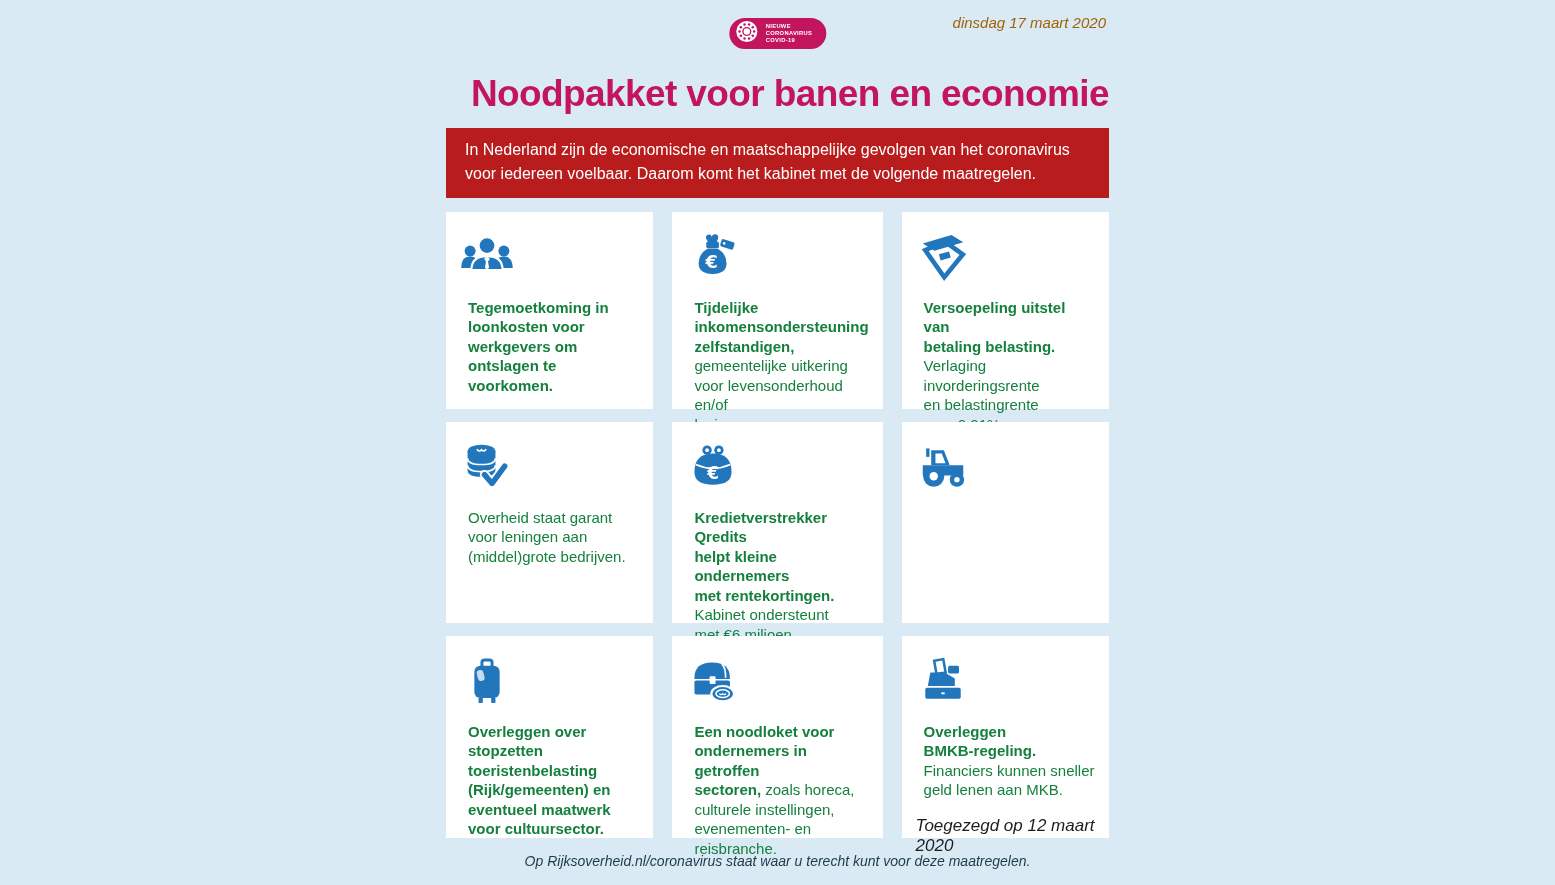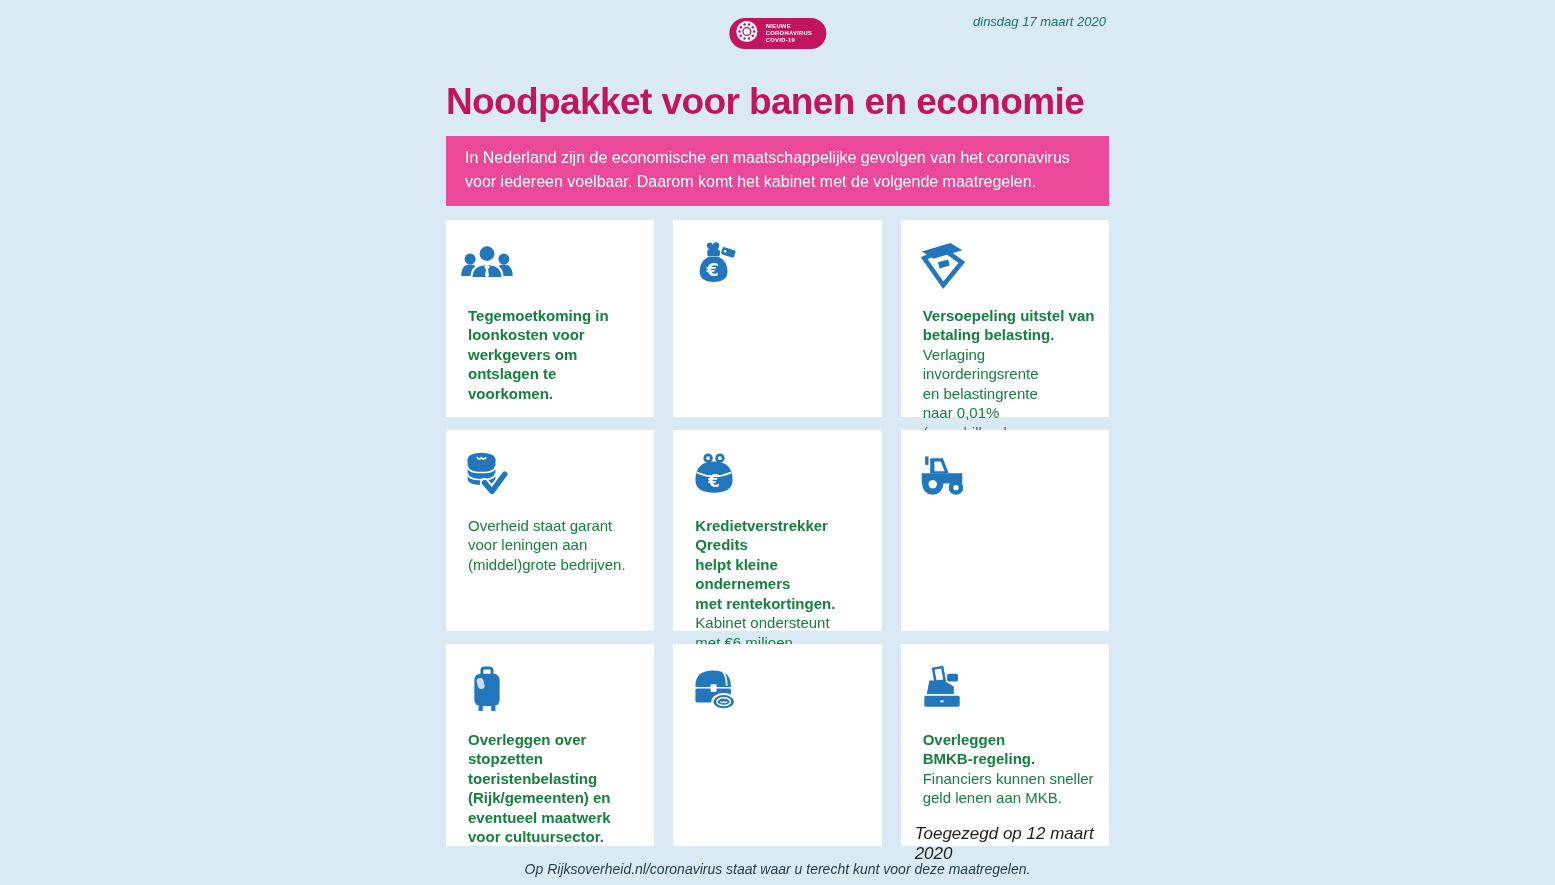--- a/index.html
+++ b/index.html
@@ -17,31 +17,31 @@
   .badge {
     position: absolute; left: 50%; top: 18px; transform: translateX(-50%);
     background: #c3155e; border-radius: 17px;
     display: flex; align-items: center; gap: 6px;
     padding: 2px 14px 2px 4px; height: 31px; box-sizing: border-box;
   }
   .badge-text { color: #fff; font-size: 5.8px; font-weight: bold; line-height: 1.2; letter-spacing: .3px; }
   .badge-text div { white-space: nowrap; }
   .date {
     position: absolute; right: 3px; top: 14px;
-    font-style: italic; font-size: 13px; color: #0f766e;
+    font-style: italic; font-size: 15px; color: #a16207;
   }
 
   h1.title {
-    margin: 32px 0 0; text-align: left;
+    margin: 24px 0 0; text-align: right;
     font-size: 37px; line-height: 1.08; letter-spacing: -0.6px;
     color: #c3155e; font-weight: bold;
   }
 
   .banner {
-    margin-top: 14px; background: #ec4899; color: #fff;
+    margin-top: 14px; background: #b91c1c; color: #fff;
     font-size: 16px; line-height: 1.5;
     padding: 10px 19px 12px; box-sizing: border-box;
     white-space: pre-line;
   }
 
   .grid {
     margin-top: 14px;
     display: grid;
     grid-template-columns: repeat(3, 1fr);
     grid-template-rows: 197px 201px 202px;
@@ -140,20 +140,28 @@
             <g transform="rotate(18 49 17)">
                 <rect x="41" y="12.5" width="16" height="9" rx="2"></rect>
               </g>
           </g>
           <g transform="rotate(18 49 17)">
               <circle cx="45" cy="17" r="1.6" fill="#fff"></circle>
             </g>
           <text x="30.5" y="45" font-size="21" font-weight="bold" fill="#fff" text-anchor="middle" font-family="'DejaVu Sans', sans-serif">€</text>
         </svg>
       </div>
+      <p class="card-text">
+          <strong>Tijdelijke
+inkomensondersteuning
+zelfstandigen,</strong>
+          <span>gemeentelijke uitkering
+voor levensonderhoud en/of
+lening voor bedrijfskapitaal.</span>
+        </p>
     </section>
 
     <section class="card">
       <div class="icon-wrap">
         <svg viewBox="0 0 64 64">
           <path fill="currentColor" d="M8 16 L42 6 L56 14.5 L22 24.5 Z"></path>
           <path d="M11 24 L33.5 56 L55.5 29 L34 13.5 Z" fill="none" stroke="currentColor" stroke-width="5.5" stroke-linejoin="miter"></path>
           <rect x="28" y="27" width="12.5" height="7.5" fill="currentColor" transform="rotate(-16 34 31)"></rect>
         </svg>
       </div>
@@ -255,20 +263,26 @@
             <path d="M10 28 Q10 10 31 10 Q52 10 52 28 v1.5 H10 Z"></path>
             <rect x="10" y="31.5" width="42" height="16.5" rx="2"></rect>
           </g>
           <path d="M42.5 12 Q47 16 47 28" stroke="#fff" stroke-width="2" fill="none"></path>
           <rect x="28" y="26.5" width="7" height="9" rx="1" fill="#fff"></rect>
           <ellipse cx="43.5" cy="47" rx="13.5" ry="9" fill="currentColor" stroke="#fff" stroke-width="2.5"></ellipse>
           <ellipse cx="43.5" cy="47" rx="8" ry="4.5" fill="none" stroke="#fff" stroke-width="1.8"></ellipse>
           <path d="M39.5 47 q2 2.5 4 0 q2 2.5 4 0" stroke="#fff" fill="none" stroke-width="1.5"></path>
         </svg>
       </div>
+      <p class="card-text inline-flow"><strong>Een noodloket voor
+ondernemers in getroffen
+sectoren,</strong><span> zoals horeca,
+culturele instellingen,
+evenementen- en
+reisbranche.</span></p>
     </section>
 
     <section class="card">
       <div class="icon-wrap">
         <svg viewBox="0 0 64 64">
           <g transform="rotate(-10 28 16)">
             <rect x="23" y="7" width="11" height="16" fill="#fff" stroke="currentColor" stroke-width="3"></rect>
           </g>
           <path d="M17 22 h17 l12 7 v9 H14 Z" fill="currentColor"></path>
           <rect x="38" y="14" width="13" height="9" rx="2" fill="currentColor"></rect>

